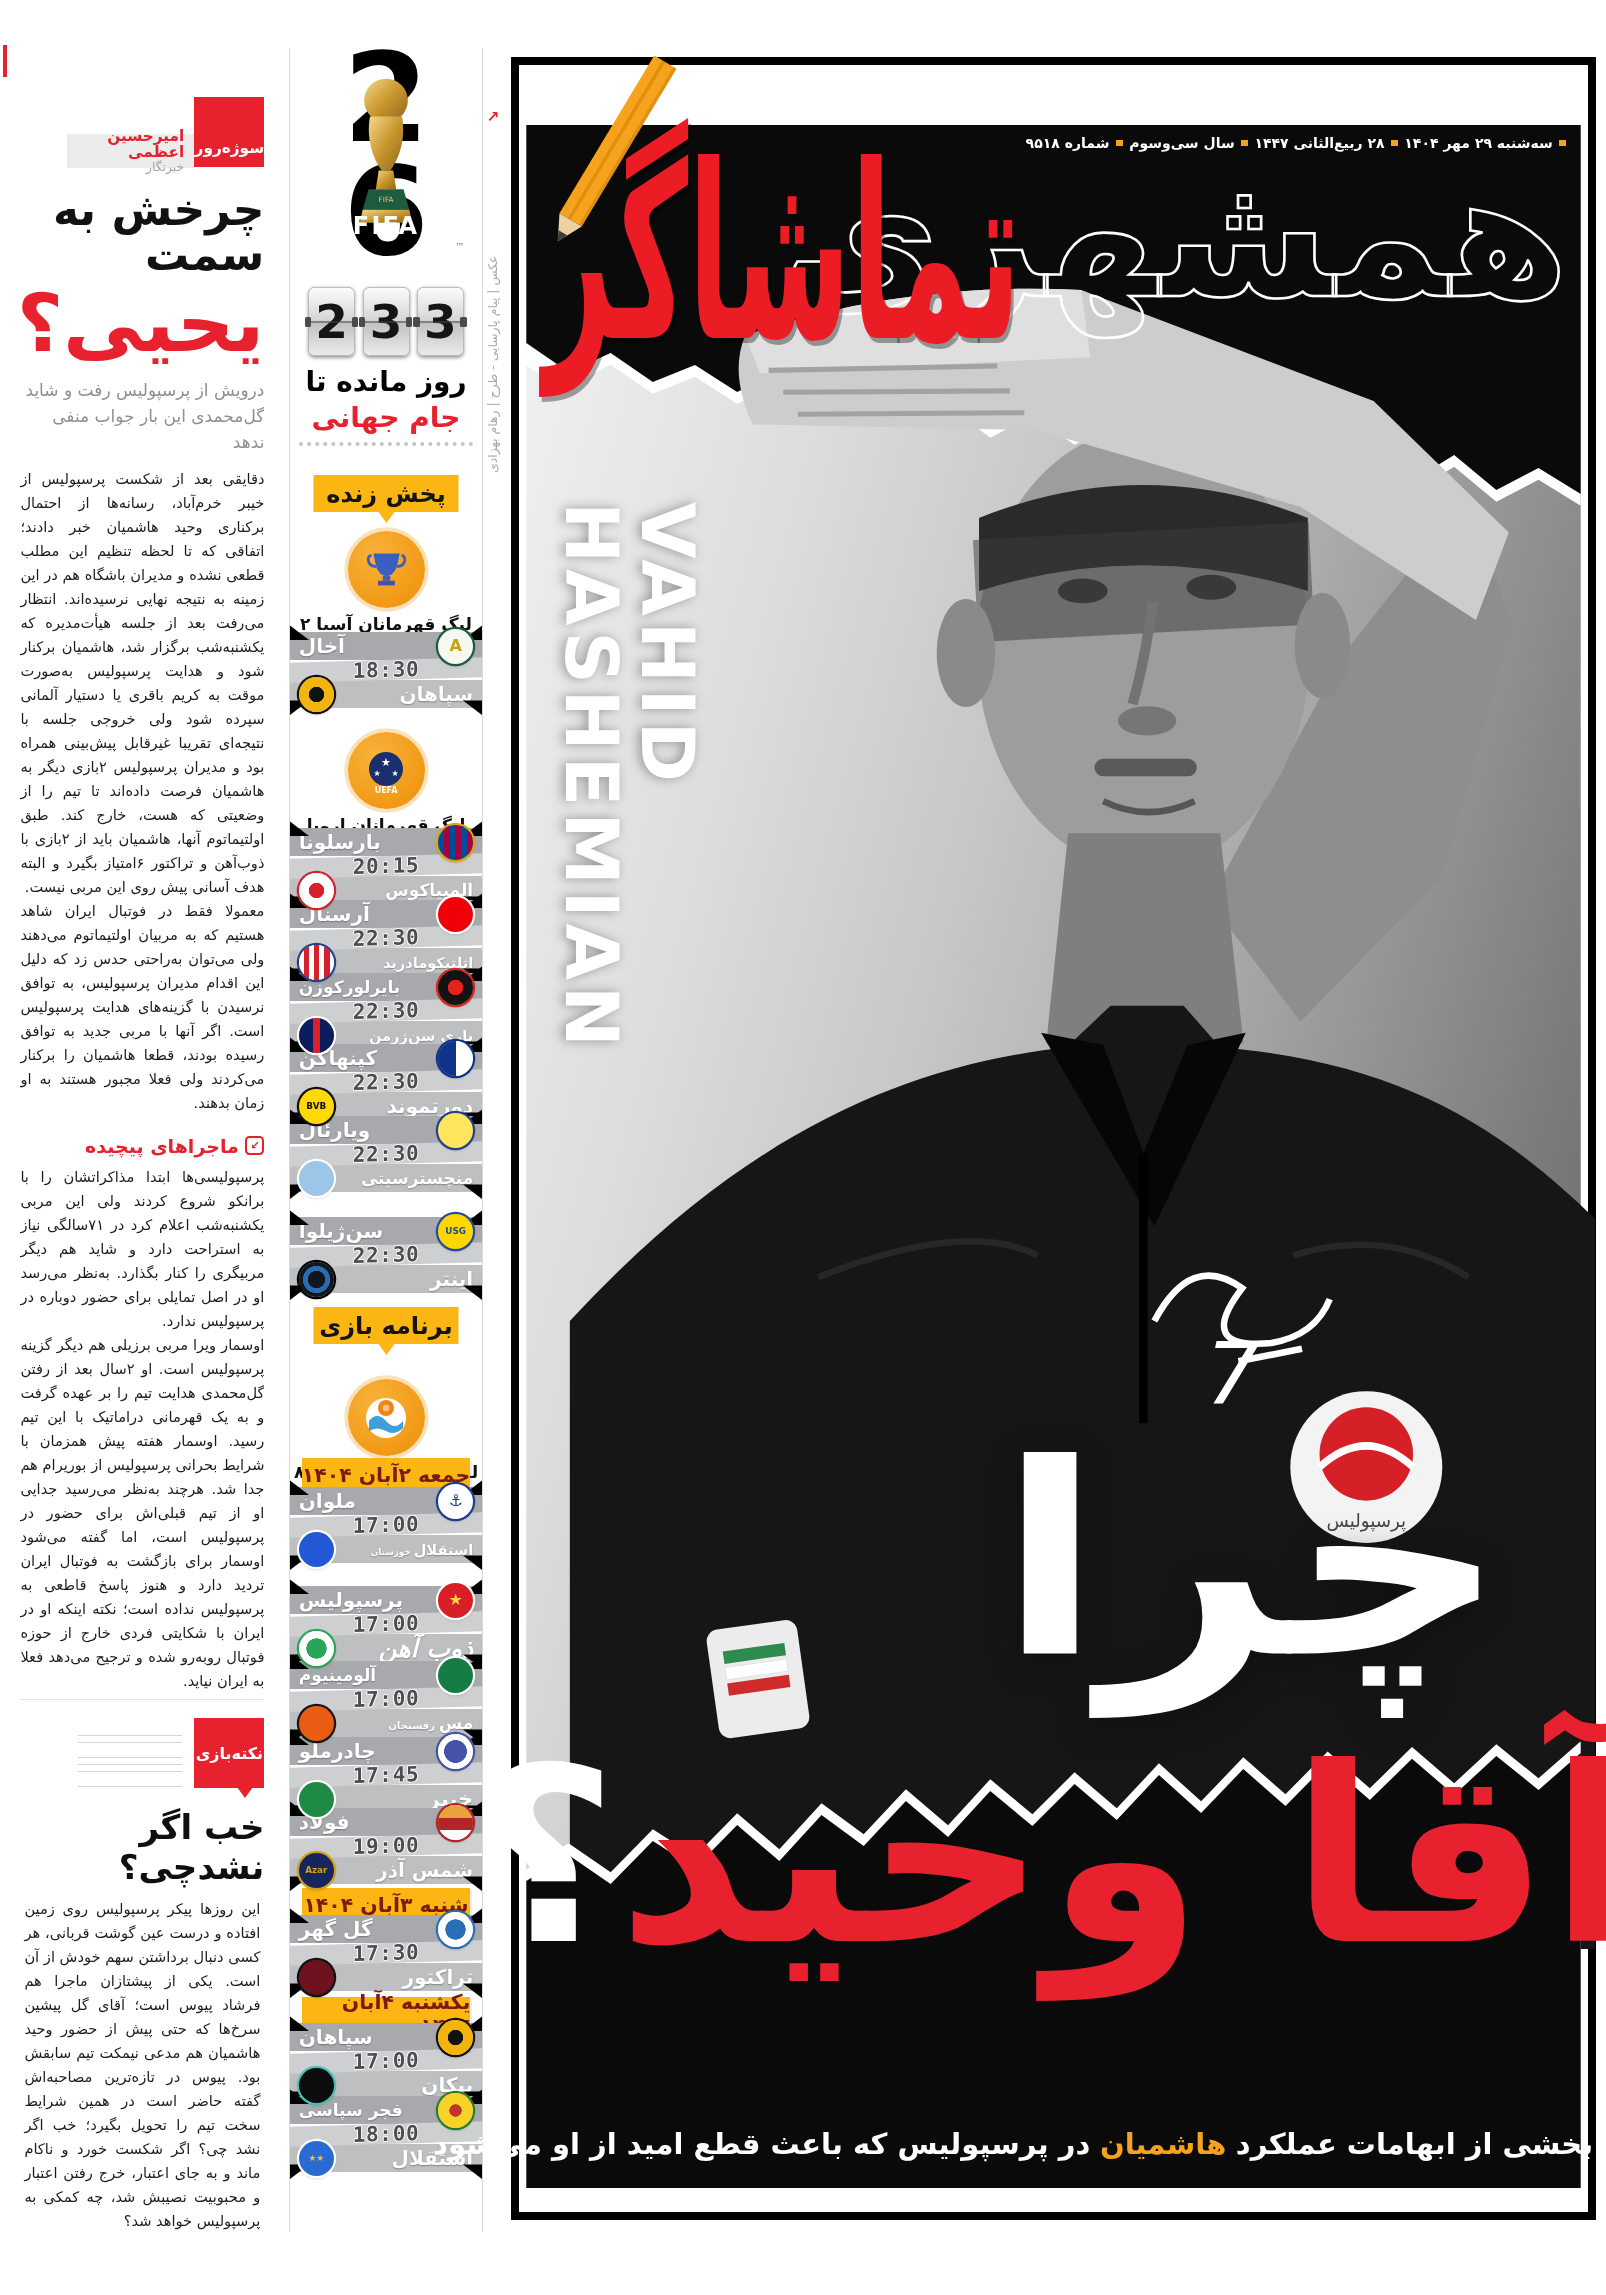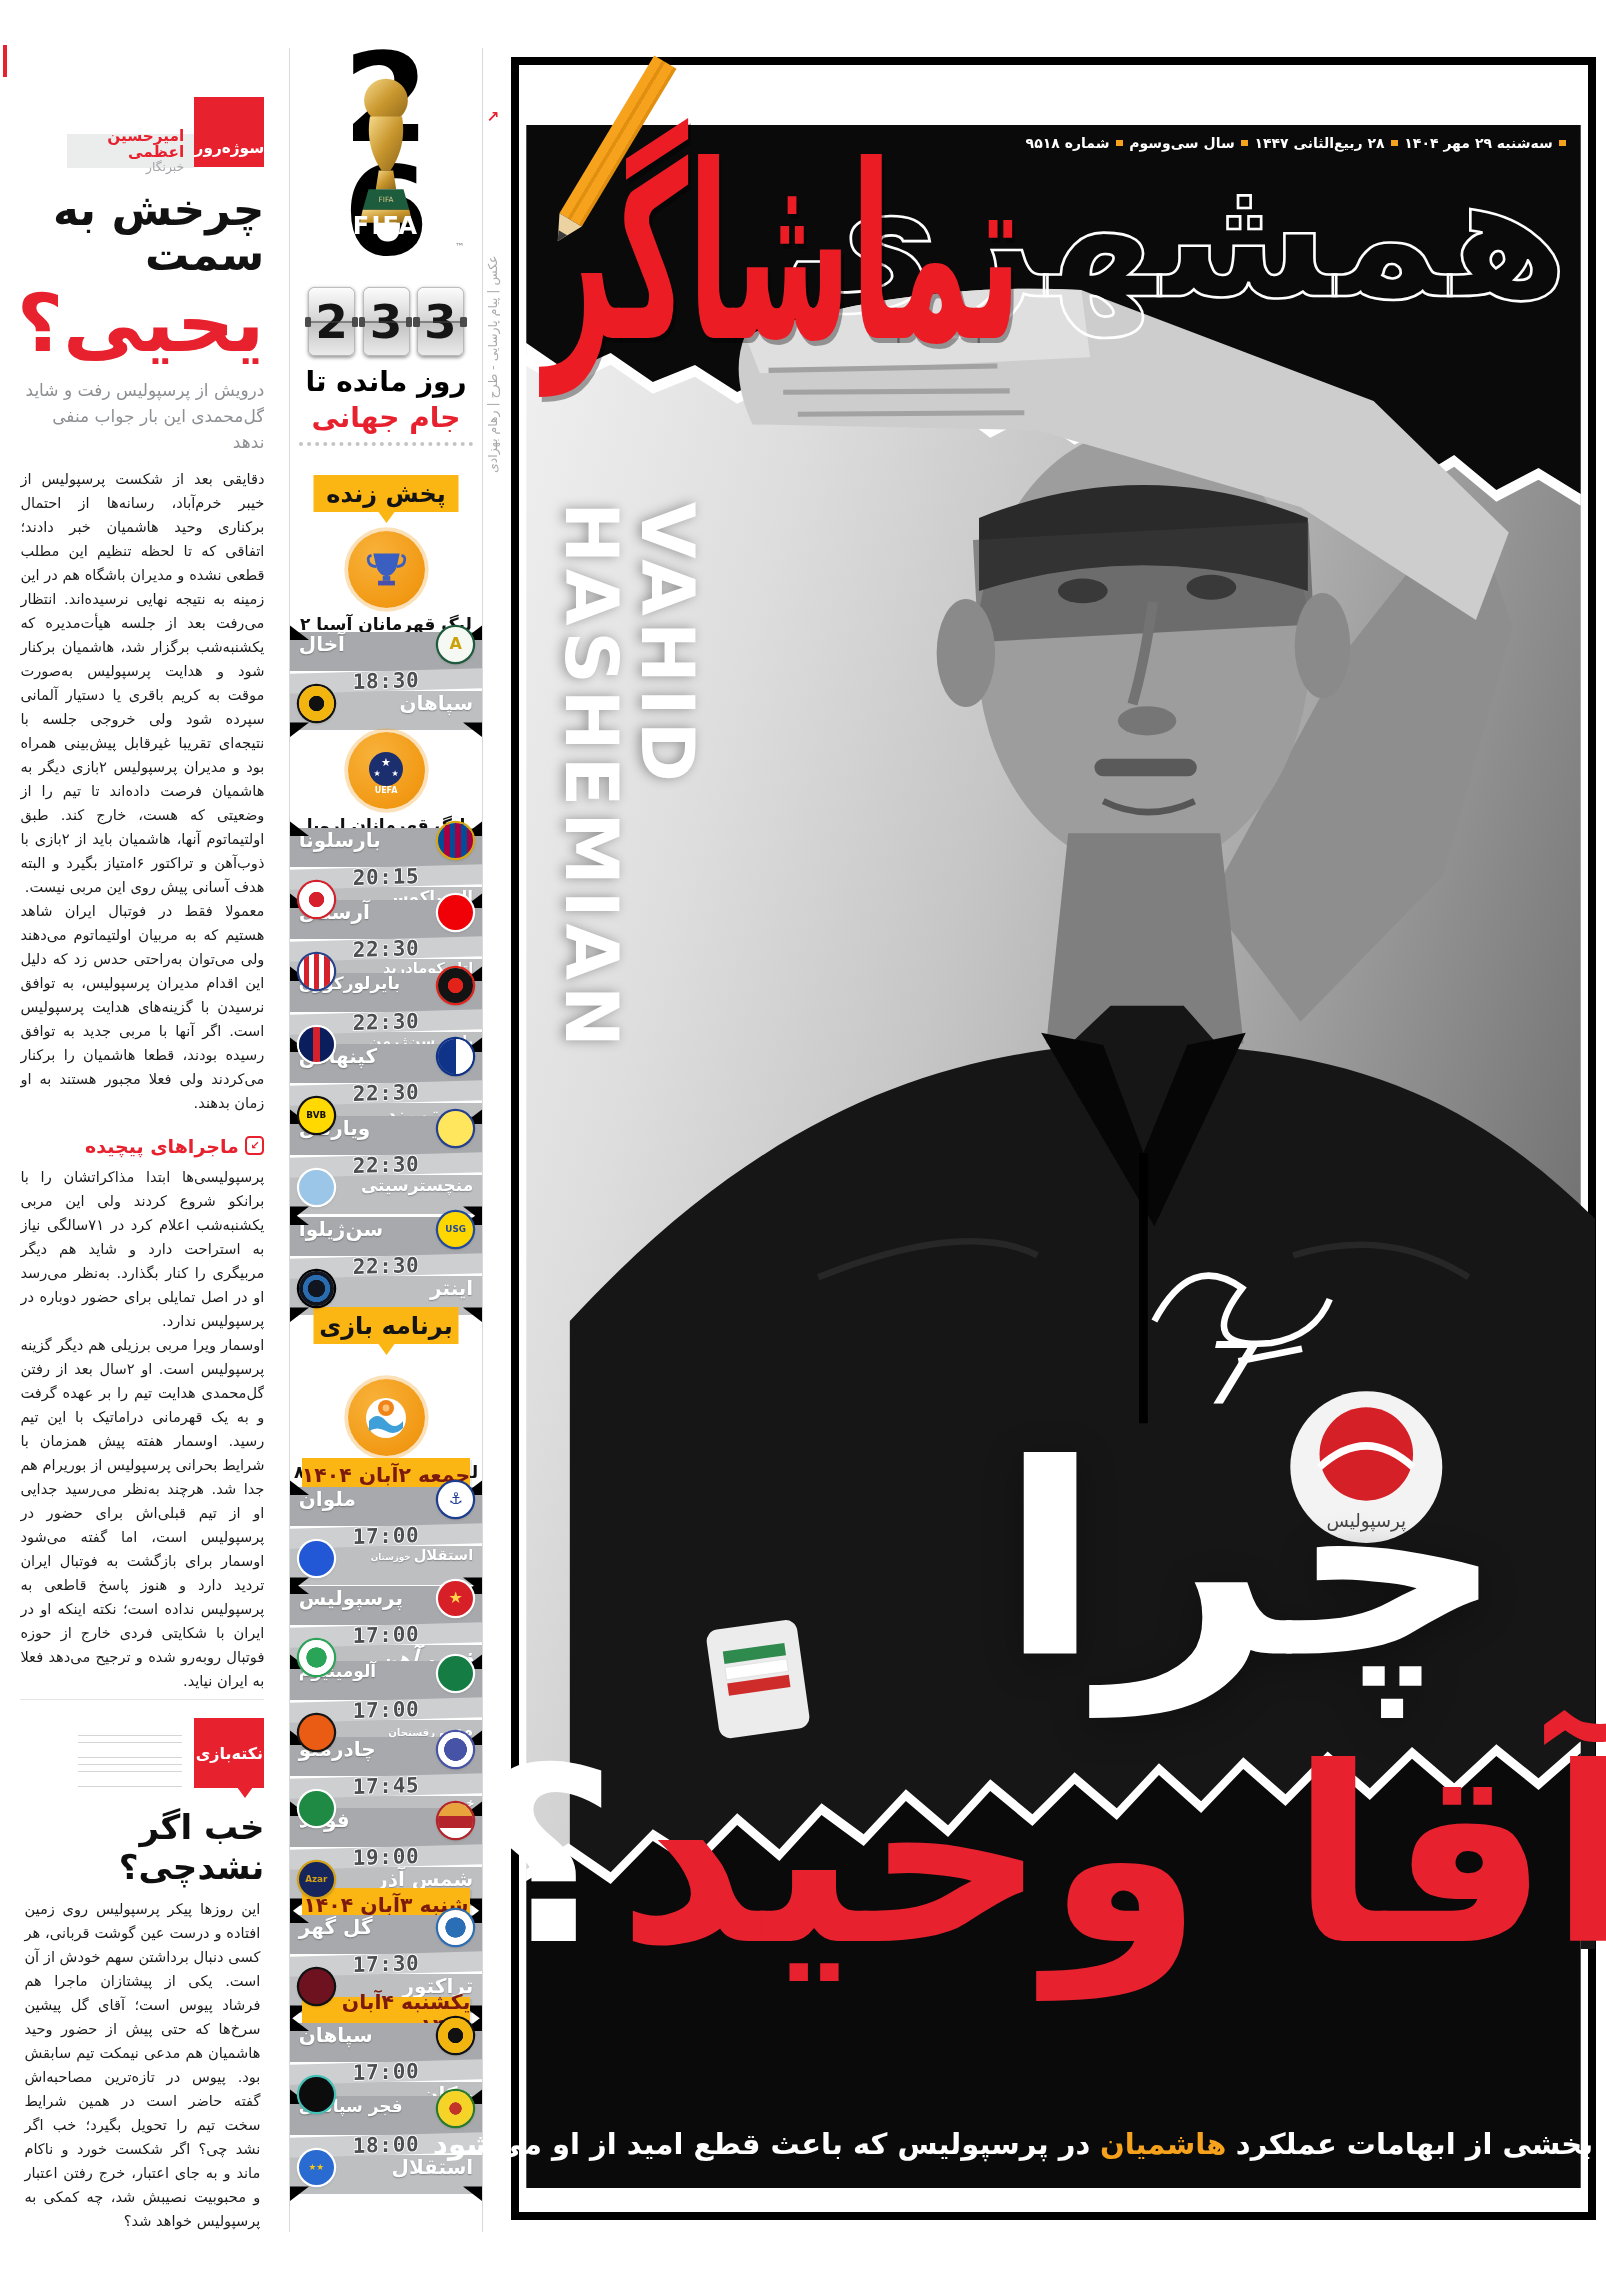--- a/index.html
+++ b/index.html
@@ -50,21 +50,21 @@
 .cd-line1{position:absolute;top:310px;width:100%;text-align:center;font-size:28px;font-weight:bold;color:#000}
 .cd-line2{position:absolute;top:346px;width:100%;font-size:28px;font-weight:bold;color:#e8212e}
 .dotted-sep{position:absolute;top:394px;left:8.8px;right:8.8px;border-top:4.4px dotted #c3c4c6}
 .sched-body{position:absolute;inset:0}
 .sched-tab{position:absolute;left:50%;transform:translateX(-50%);width:145px;height:37px;background:#fcb614;display:flex;align-items:center;justify-content:center;font-weight:bold;font-size:24px;color:#141414}
 .sched-tab::after{content:'';position:absolute;bottom:-19px;left:50%;transform:translateX(-50%);border:8.8px solid transparent;border-top:11.7px solid #fcb614}
 .league{position:absolute;width:100%;text-align:center}
 .league-logo{width:77px;height:77px;border-radius:50%;margin:0 auto;background:radial-gradient(circle at 35% 30%,#f8b23a,#f29a16 68%,#e98c0d);display:flex;align-items:center;justify-content:center;box-shadow:0 0 0 3.7px rgba(242,154,22,.3)}
 .league-name{margin-top:5.8px;font-size:17px;font-weight:bold;color:#101010}
 .match{position:absolute;width:100%;height:76px}
-.m-banner{position:relative;height:39px;display:flex;justify-content:space-between;padding:0 8.8px;direction:ltr}
+.m-banner{position:relative;height:28px;display:flex;align-items:center;justify-content:space-between;padding:0 8.8px;direction:ltr}
 .m-top{background:#a7a9ac}
 .m-bot{background:#bdbfc1}
 .m-name{color:#fff;font-weight:bold;text-shadow:0 0.7px 1.5px rgba(0,0,0,.3);white-space:nowrap;direction:rtl}
 .m-name small{font-size:.6em}
 .m-time{height:20.4px;background:#cdcfd1;display:flex;align-items:center;justify-content:center;transform:skewY(-1.6deg);position:relative;z-index:1}
 .m-time span{font-family:"DejaVu Sans Mono",monospace;font-weight:bold;font-size:21px;color:#4c4e50;letter-spacing:0.7px;text-shadow:-0.7px -0.7px 0 #fff,0.7px -0.7px 0 #fff,-0.7px 0.7px 0 #fff,0.7px 0.7px 0 #fff;direction:ltr}
 .club-logo{position:relative;z-index:2;width:35px;height:35px;border-radius:50%;flex:0 0 35px;margin:-5.1px 0;display:flex;align-items:center;justify-content:center;font-weight:bold;text-align:center;line-height:1;direction:ltr}
 .m-top::before{content:'';position:absolute;top:-6.6px;left:0;width:19px;height:14.6px;background:#000;clip-path:polygon(0 0,100% 100%,0 100%)}
 .m-top::after{content:'';position:absolute;top:-6.6px;right:0;width:19px;height:14.6px;background:#000;clip-path:polygon(100% 0,100% 100%,0 100%)}
 .m-bot::before{content:'';position:absolute;bottom:-6.6px;left:0;width:19px;height:14.6px;background:#000;clip-path:polygon(0 100%,100% 0,0 0)}
@@ -357,21 +357,21 @@
         <div class="match" style="top: 1689px;">
           <div class="m-banner m-top">
             <span class="m-name" style="font-size: 20px;">چادرملو</span>
             <span class="club-logo" style="background: radial-gradient(circle, rgb(70, 83, 166) 45%, rgb(255, 255, 255) 47%); box-shadow: rgb(70, 83, 166) 0px 0px 0px 2.2px, rgba(0, 0, 0, 0.35) 0px 1.5px 3.7px;"></span>
           </div>
           <div class="m-time">
             <span>17:45</span>
           </div>
           <div class="m-banner m-bot">
             <span class="club-logo" style="background: rgb(31, 138, 68); box-shadow: rgb(255, 255, 255) 0px 0px 0px 2.2px, rgba(0, 0, 0, 0.35) 0px 1.5px 3.7px;"></span>
-            <span class="m-name" style="font-size: 12px; font-style: italic;">خیبر</span>
+            <span class="m-name" style="font-size: 21px;">خیبر</span>
           </div>
         </div>
         <div class="match" style="top: 1760px;">
           <div class="m-banner m-top">
             <span class="m-name" style="font-size: 20px;">فولاد</span>
             <span class="club-logo" style="background: linear-gradient(rgb(232, 163, 61) 0px, rgb(232, 163, 61) 38%, rgb(181, 36, 42) 38%, rgb(181, 36, 42) 72%, rgb(255, 255, 255) 72%); box-shadow: rgb(181, 36, 42) 0px 0px 0px 2.2px, rgba(0, 0, 0, 0.35) 0px 1.5px 3.7px;"></span>
           </div>
           <div class="m-time">
             <span>19:00</span>
           </div>

